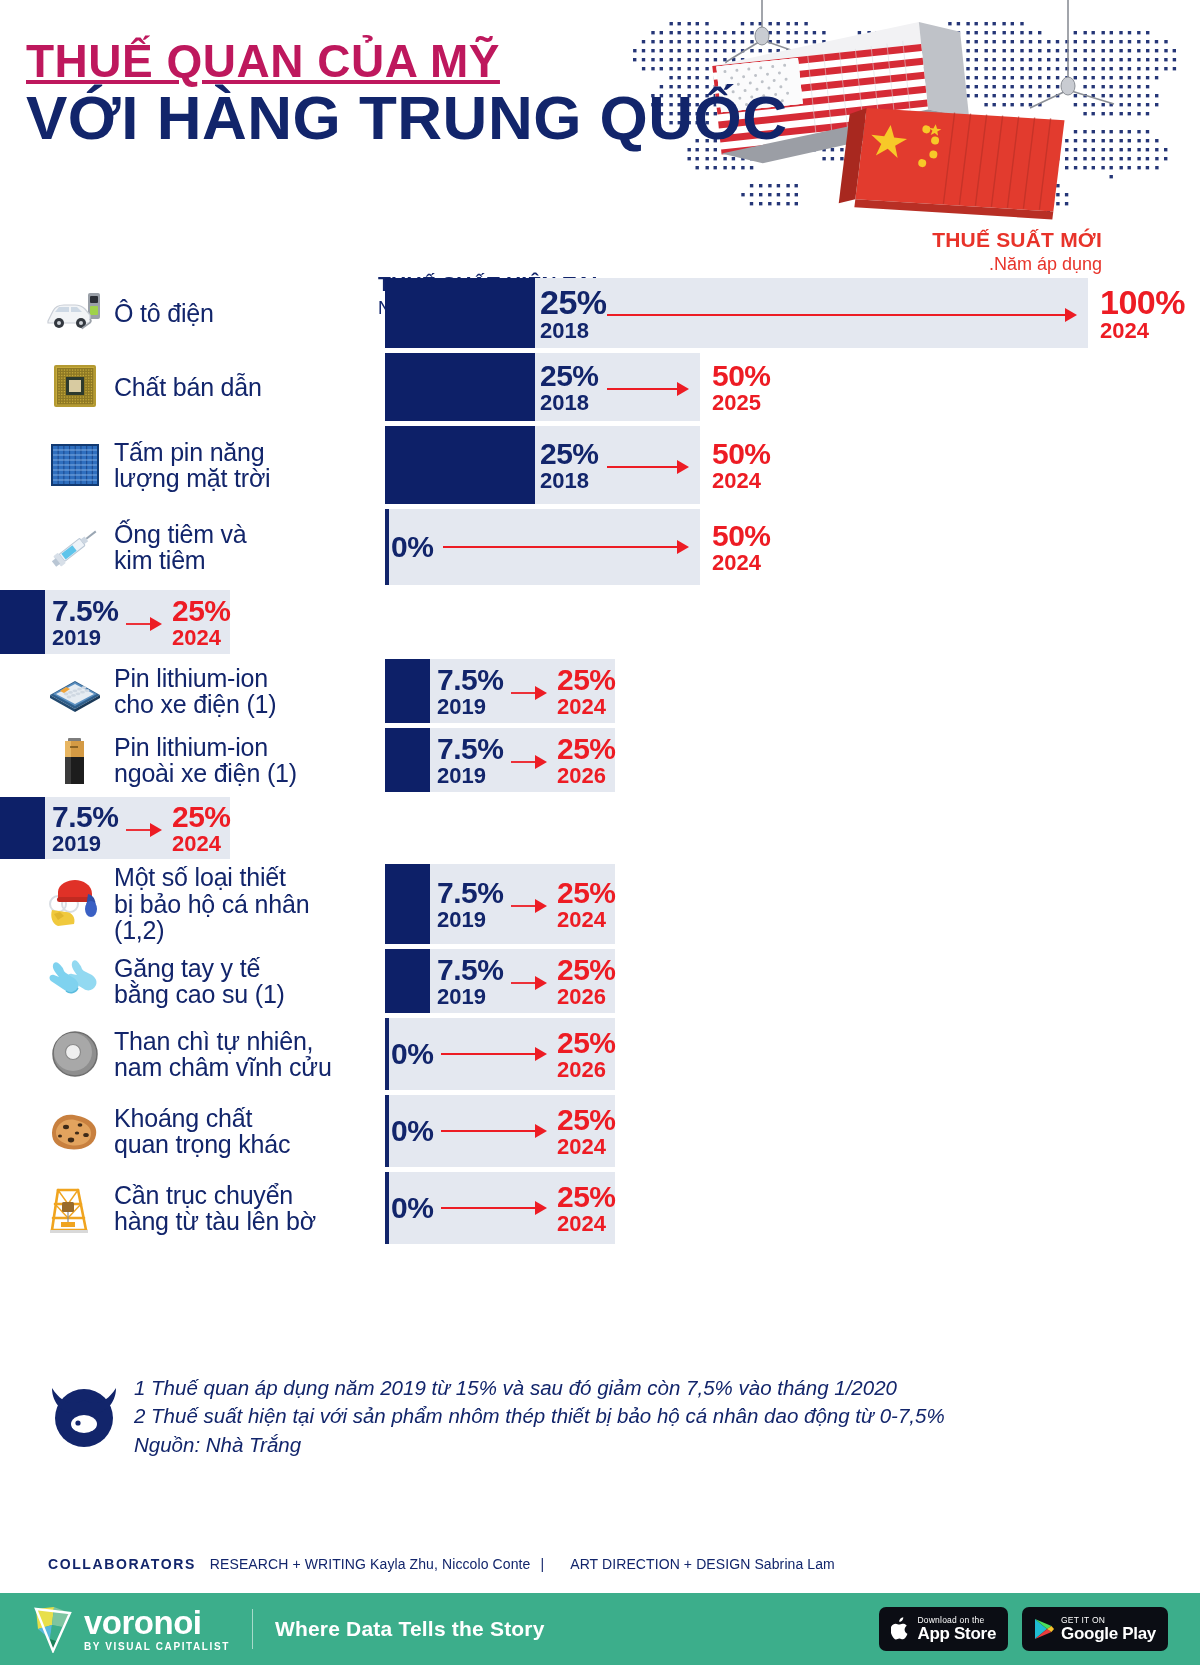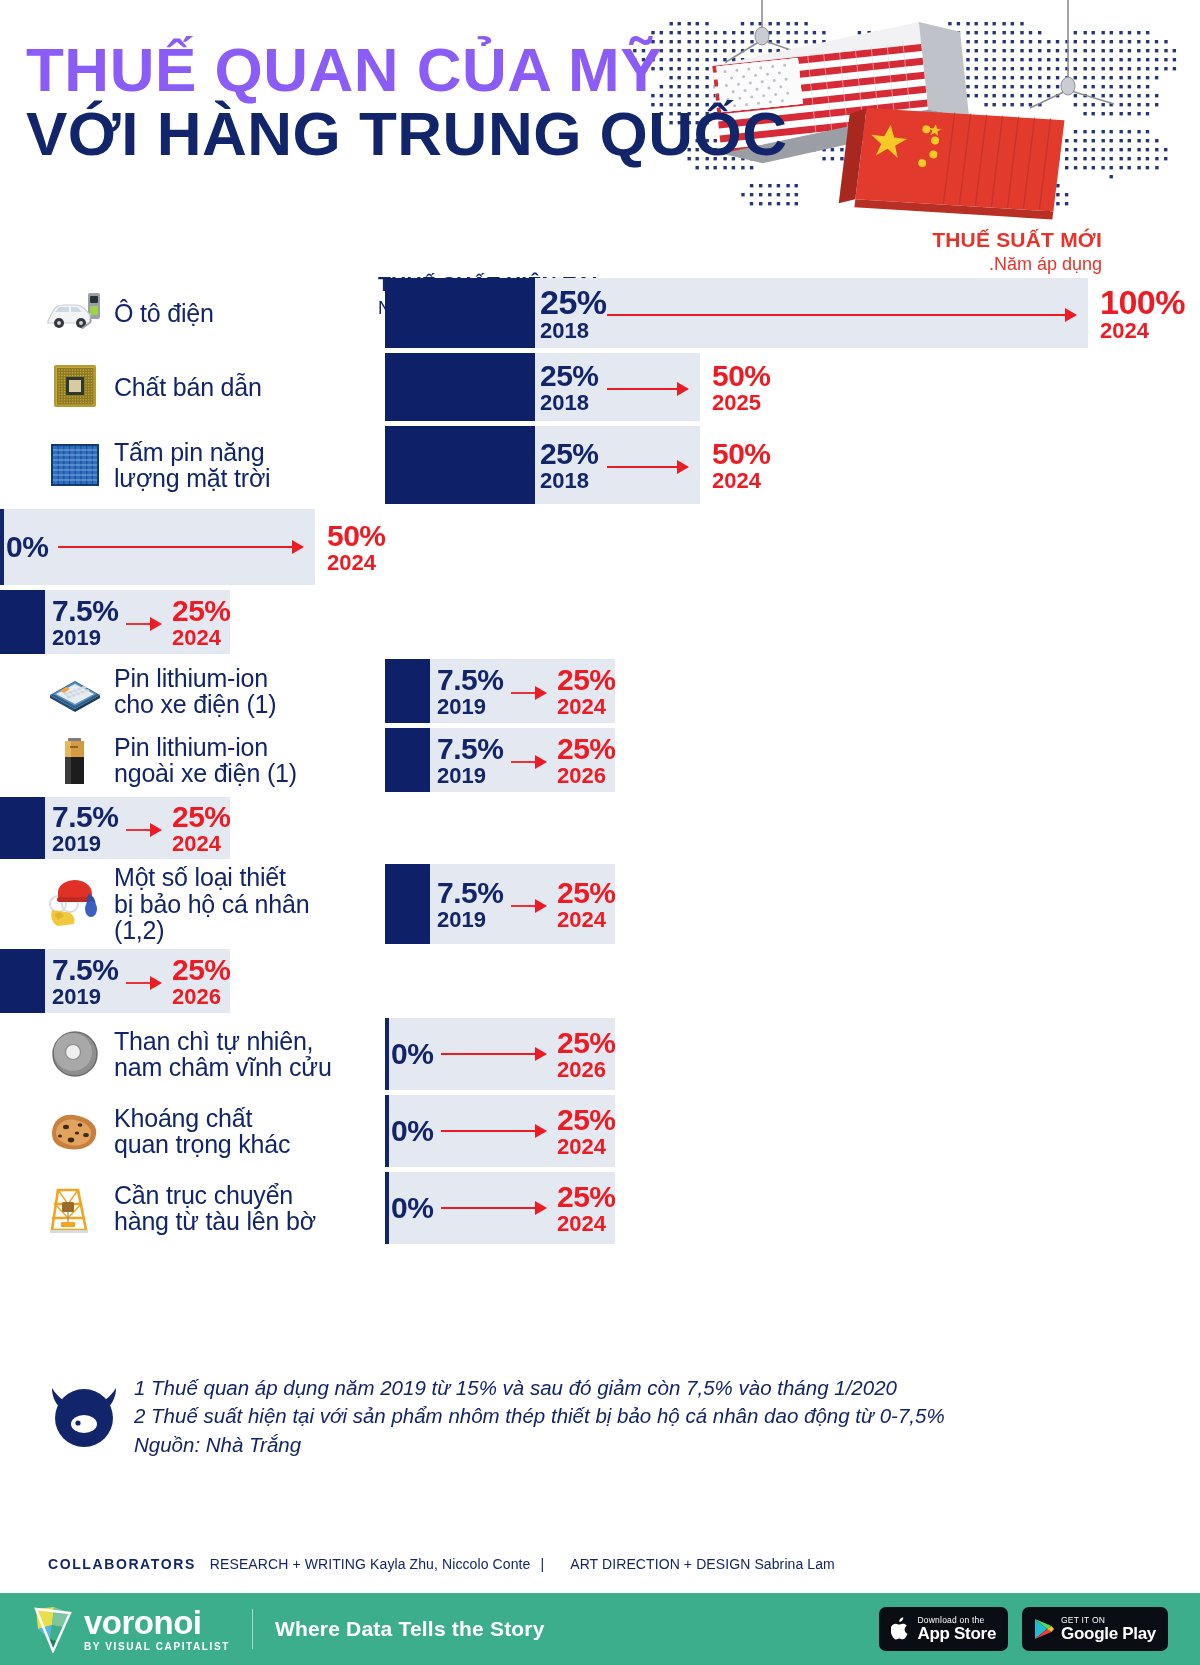--- a/index.html
+++ b/index.html
@@ -19,26 +19,27 @@
     z-index: 0;
   }
 
   
   .title-block {
     position: absolute;
     top: 38px; left: 26px;
     z-index: 3;
   }
   .title-line1 {
-    font-size: 62px;
+    font-size: 46px;
     font-weight: bold;
-    color: #8b5cf6;
+    color: #be185d;
     letter-spacing: 0.5px;
     line-height: 1.04;
     white-space: nowrap;
+    text-decoration: underline;
   }
   .title-line2 {
     font-size: 62px;
     font-weight: bold;
     color: #12256b;
     letter-spacing: 0.5px;
     line-height: 1.04;
     white-space: nowrap;
   }
 
@@ -1216,20 +1217,38 @@
             <polygon points="70,1 82,8 70,15" fill="#ed1c24"></polygon>
           </svg>
         </div>
         <div class="valgroup new" style="left: 327px;">
           <span class="pct">50%</span>
           <span class="yr">2024</span>
         </div>
       </div>
     </div>
     <div class="row" style="height: 76px;">
+      <div class="rowlabel">
+        <div class="rowicon">
+          <svg viewBox="0 0 62 56">
+     <g transform="rotate(-38 31 28)">
+       <rect x="14" y="24" width="26" height="9" rx="1" fill="#eef3f8" stroke="#b9c6d4" stroke-width="1"></rect>
+       <rect x="16" y="25" width="14" height="7" fill="#5fc4ea"></rect>
+       <rect x="40" y="25.5" width="5" height="6" fill="#cdd7e2"></rect>
+       <rect x="45" y="27.5" width="12" height="2" fill="#9aa6b3"></rect>
+       <rect x="8" y="22" width="6" height="13" rx="1" fill="#d7dfe8"></rect>
+       <rect x="4" y="25" width="5" height="7" fill="#b9c6d4"></rect>
+     </g>
+   </svg>
+        </div>
+        <div class="rowtext">
+          <div>Ống tiêm và</div>
+          <div>kim tiêm</div>
+        </div>
+      </div>
       <div class="barzone">
         <div class="track" style="width: 315px; background: rgb(228, 232, 240);"></div>
         <div class="zerotick"></div>
         <div class="valgroup cur" style="left: 6px;">
           <span class="pct">0%</span>
         </div>
         <div class="arrow" style="left: 58px; width: 246px;">
           <svg viewBox="0 0 246 16" preserveAspectRatio="none">
             <line x1="0" y1="8" x2="235" y2="8" stroke="#ed1c24" stroke-width="1.8"></line>
             <polygon points="234,1 246,8 234,15" fill="#ed1c24"></polygon>
@@ -1398,20 +1417,35 @@
             <polygon points="24,1 36,8 24,15" fill="#ed1c24"></polygon>
           </svg>
         </div>
         <div class="valgroup new" style="left: 172px;">
           <span class="pct">25%</span>
           <span class="yr">2024</span>
         </div>
       </div>
     </div>
     <div class="row" style="height: 64px;">
+      <div class="rowlabel">
+        <div class="rowicon">
+          <svg viewBox="0 0 62 56">
+     <g fill="#7fd2ef">
+       <path d="M18 14 C14 8 10 8 9 12 C8 16 12 20 15 24 L10 22 C6 21 4 25 7 28 L22 38 C26 41 32 40 34 35 C36 30 32 26 28 24 L22 20 C19 18 20 16 18 14 Z"></path>
+       <path d="M36 12 C33 6 29 6 28 10 C27 14 30 18 33 22 L28 21 C24 20 22 24 25 27 L40 36 C44 39 50 37 52 32 C54 27 50 23 46 21 L40 18 C37 16 38 14 36 12 Z" opacity=".85"></path>
+     </g>
+     <path d="M22 38 C26 41 32 40 34 35" fill="none" stroke="#5bbbdd" stroke-width="1.4"></path>
+   </svg>
+        </div>
+        <div class="rowtext">
+          <div>Găng tay y tế</div>
+          <div>bằng cao su (1)</div>
+        </div>
+      </div>
       <div class="barzone">
         <div class="track" style="width: 230px; background: rgb(228, 232, 240);"></div>
         <div class="fill" style="width: 45px; background: rgb(13, 32, 104);"></div>
         <div class="valgroup cur" style="left: 52px;">
           <span class="pct">7.5%</span>
           <span class="yr">2019</span>
         </div>
         <div class="arrow" style="left: 126px; width: 36px; margin-top: 2px;">
           <svg viewBox="0 0 36 16" preserveAspectRatio="none">
             <line x1="0" y1="8" x2="25" y2="8" stroke="#ed1c24" stroke-width="1.8"></line>

